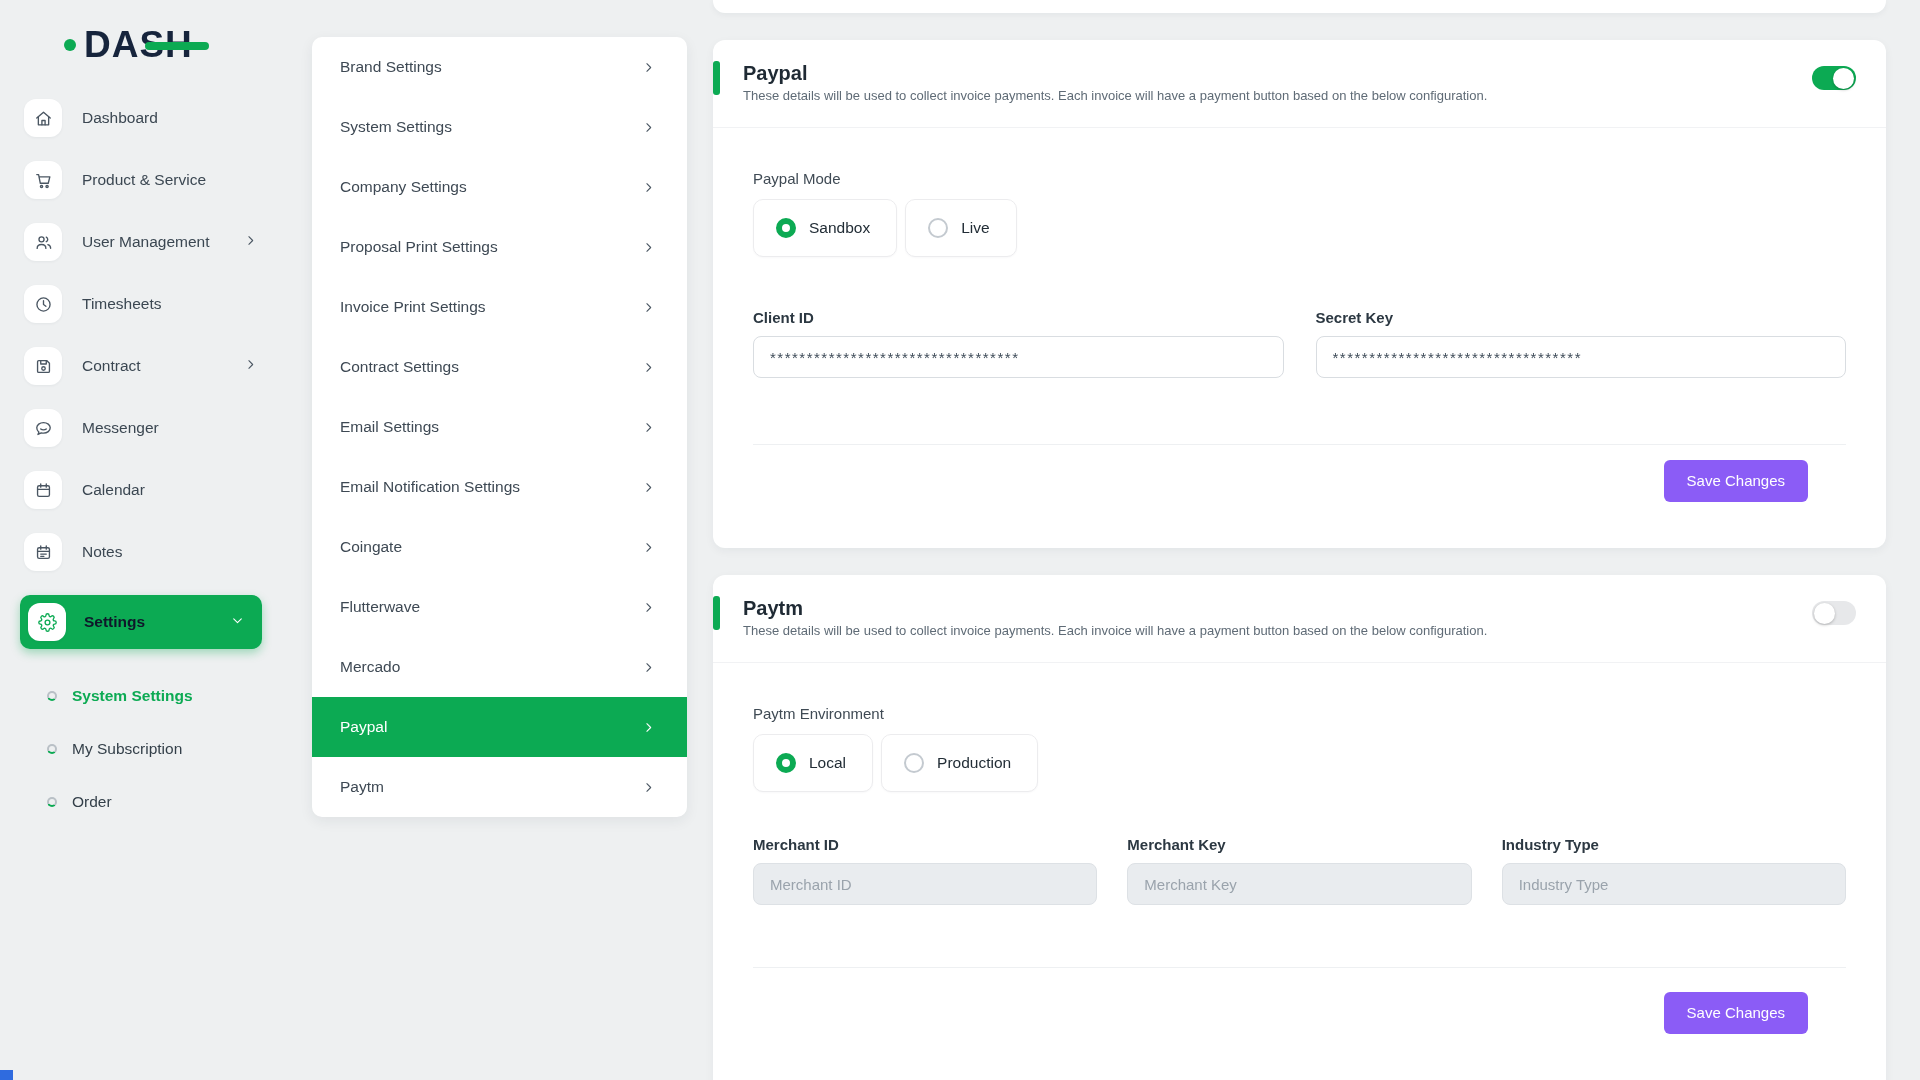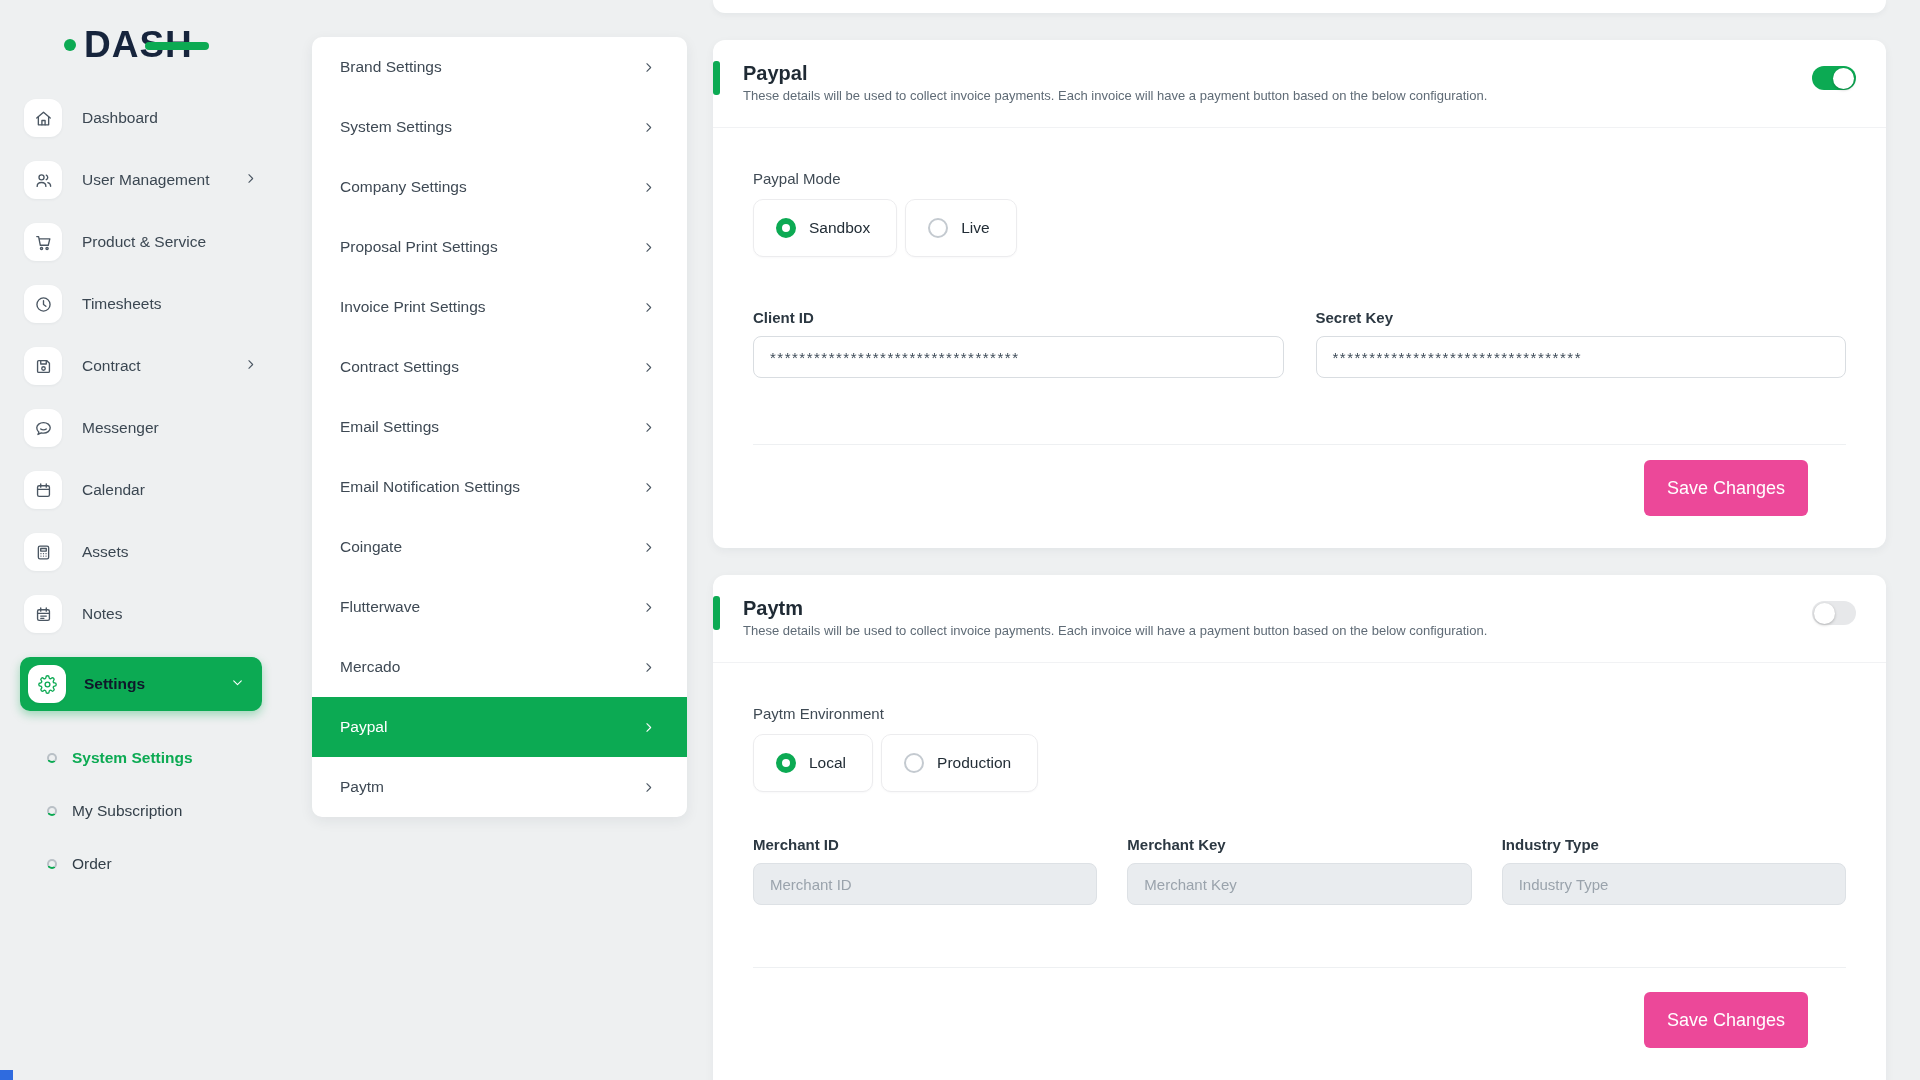--- a/index.html
+++ b/index.html
@@ -92,22 +92,22 @@
   .field-label { font-size:15px; font-weight:700; color:#2c3842; }
   .field input { width:100%; height:42px; margin-top:10px; padding:0 16px;
     border:1px solid #d9dde1; border-radius:8px; font-family:"Liberation Sans",sans-serif;
     font-size:15px; color:#3f4c59; letter-spacing:1.5px; background:#ffffff; outline:none; }
   .field input:disabled { background:#e9ecef; border-color:#dde1e5; color:#9aa3ac; letter-spacing:0; }
   .field input::placeholder { color:#9aa3ac; letter-spacing:0; }
 
   .card-footer { border-top:1px solid #eef0f2; text-align:right; padding:15px 38px 0 38px; }
   .card.paypal .card-footer { margin-top:66px; }
   .card.paytm  .card-footer { margin-top:62px; padding-top:24px; }
-  .save-btn { display:inline-block; height:56px; padding:0 23px; background:#ec4899; color:#ffffff;
-    border:none; border-radius:6px; font-family:"Liberation Sans",sans-serif; font-size:18px;
+  .save-btn { display:inline-block; height:42px; padding:0 23px; background:#8b5cf6; color:#ffffff;
+    border:none; border-radius:6px; font-family:"Liberation Sans",sans-serif; font-size:15px;
     font-weight:500; cursor:pointer; line-height:42px; }
 
   .corner-artifact { position:absolute; left:0; bottom:0; width:13px; height:10px; background:#2f6bdf; }
 </style>
 </head>
 <body>
 
 <div class="sidebar">
   <div class="logo">
     <span class="logo-dot"></span>
@@ -121,44 +121,44 @@
             <path d="M3.5 11.5 12 4l8.5 7.5"></path>
             <path d="M5.5 10v10h13V10"></path>
             <path d="M10 20v-5.5h4V20"></path>
           </svg>
       </span>
       <span class="nav-label">Dashboard</span>
     </div>
     <div class="nav-item">
       <span class="icon-box">
         <svg viewBox="0 0 24 24">
+            <circle cx="9.5" cy="19.5" r="1.4"></circle>
+            <circle cx="16.5" cy="19.5" r="1.4"></circle>
+            <path d="M3.5 4.5h2.3l2.2 11h10l2-8H6.3"></path>
+          </svg>
+      </span>
+      <span class="nav-label">Product &amp; Service</span>
+    </div>
+    <div class="nav-item">
+      <span class="icon-box">
+        <svg viewBox="0 0 24 24">
             <circle cx="9.5" cy="8" r="3.2"></circle>
             <path d="M4 19.5c0-3 2.4-5 5.5-5s5.5 2 5.5 5"></path>
             <path d="M15.5 5.2a3.2 3.2 0 0 1 0 5.8"></path>
             <path d="M17.5 14.8c2.1.6 3.5 2.3 3.5 4.5"></path>
           </svg>
       </span>
       <span class="nav-label">User Management</span>
       <span class="nav-chev"><svg viewBox="0 0 24 24">
             <polyline points="9 5 16 12 9 19"></polyline>
           </svg></span>
     </div>
     <div class="nav-item">
       <span class="icon-box">
         <svg viewBox="0 0 24 24">
-            <circle cx="9.5" cy="19.5" r="1.4"></circle>
-            <circle cx="16.5" cy="19.5" r="1.4"></circle>
-            <path d="M3.5 4.5h2.3l2.2 11h10l2-8H6.3"></path>
-          </svg>
-      </span>
-      <span class="nav-label">Product &amp; Service</span>
-    </div>
-    <div class="nav-item">
-      <span class="icon-box">
-        <svg viewBox="0 0 24 24">
             <circle cx="12" cy="12" r="8.3"></circle>
             <path d="M12 7.2V12l3 2.2"></path>
           </svg>
       </span>
       <span class="nav-label">Timesheets</span>
     </div>
     <div class="nav-item">
       <span class="icon-box">
         <svg viewBox="0 0 24 24">
             <path d="M4.5 6a1.5 1.5 0 0 1 1.5-1.5h10L19.5 8v10a1.5 1.5 0 0 1-1.5 1.5H6A1.5 1.5 0 0 1 4.5 18z"></path>
@@ -181,30 +181,20 @@
       <span class="nav-label">Messenger</span>
     </div>
     <div class="nav-item">
       <span class="icon-box">
         <svg viewBox="0 0 24 24">
             <rect x="4.5" y="6" width="15" height="13.5" rx="2"></rect>
             <path d="M8.5 3.8v4M15.5 3.8v4M4.5 10.5h15"></path>
           </svg>
       </span>
       <span class="nav-label">Calendar</span>
-    </div>
-    <div class="nav-item">
-      <span class="icon-box">
-        <svg viewBox="0 0 24 24">
-            <rect x="5.5" y="4" width="13" height="16" rx="2"></rect>
-            <rect x="8.5" y="7" width="7" height="3.2"></rect>
-            <path d="M8.8 13.5h.01M12 13.5h.01M15.2 13.5h.01M8.8 16.5h.01M12 16.5h.01M15.2 16.5h.01"></path>
-          </svg>
-      </span>
-      <span class="nav-label">Assets</span>
     </div>
     <div class="nav-item">
       <span class="icon-box">
         <svg viewBox="0 0 24 24">
             <rect x="4.5" y="6" width="15" height="13.5" rx="2"></rect>
             <path d="M8.5 3.8v4M15.5 3.8v4M4.5 10.5h15M8.5 14h7M8.5 16.8h4"></path>
           </svg>
       </span>
       <span class="nav-label">Notes</span>
     </div>

